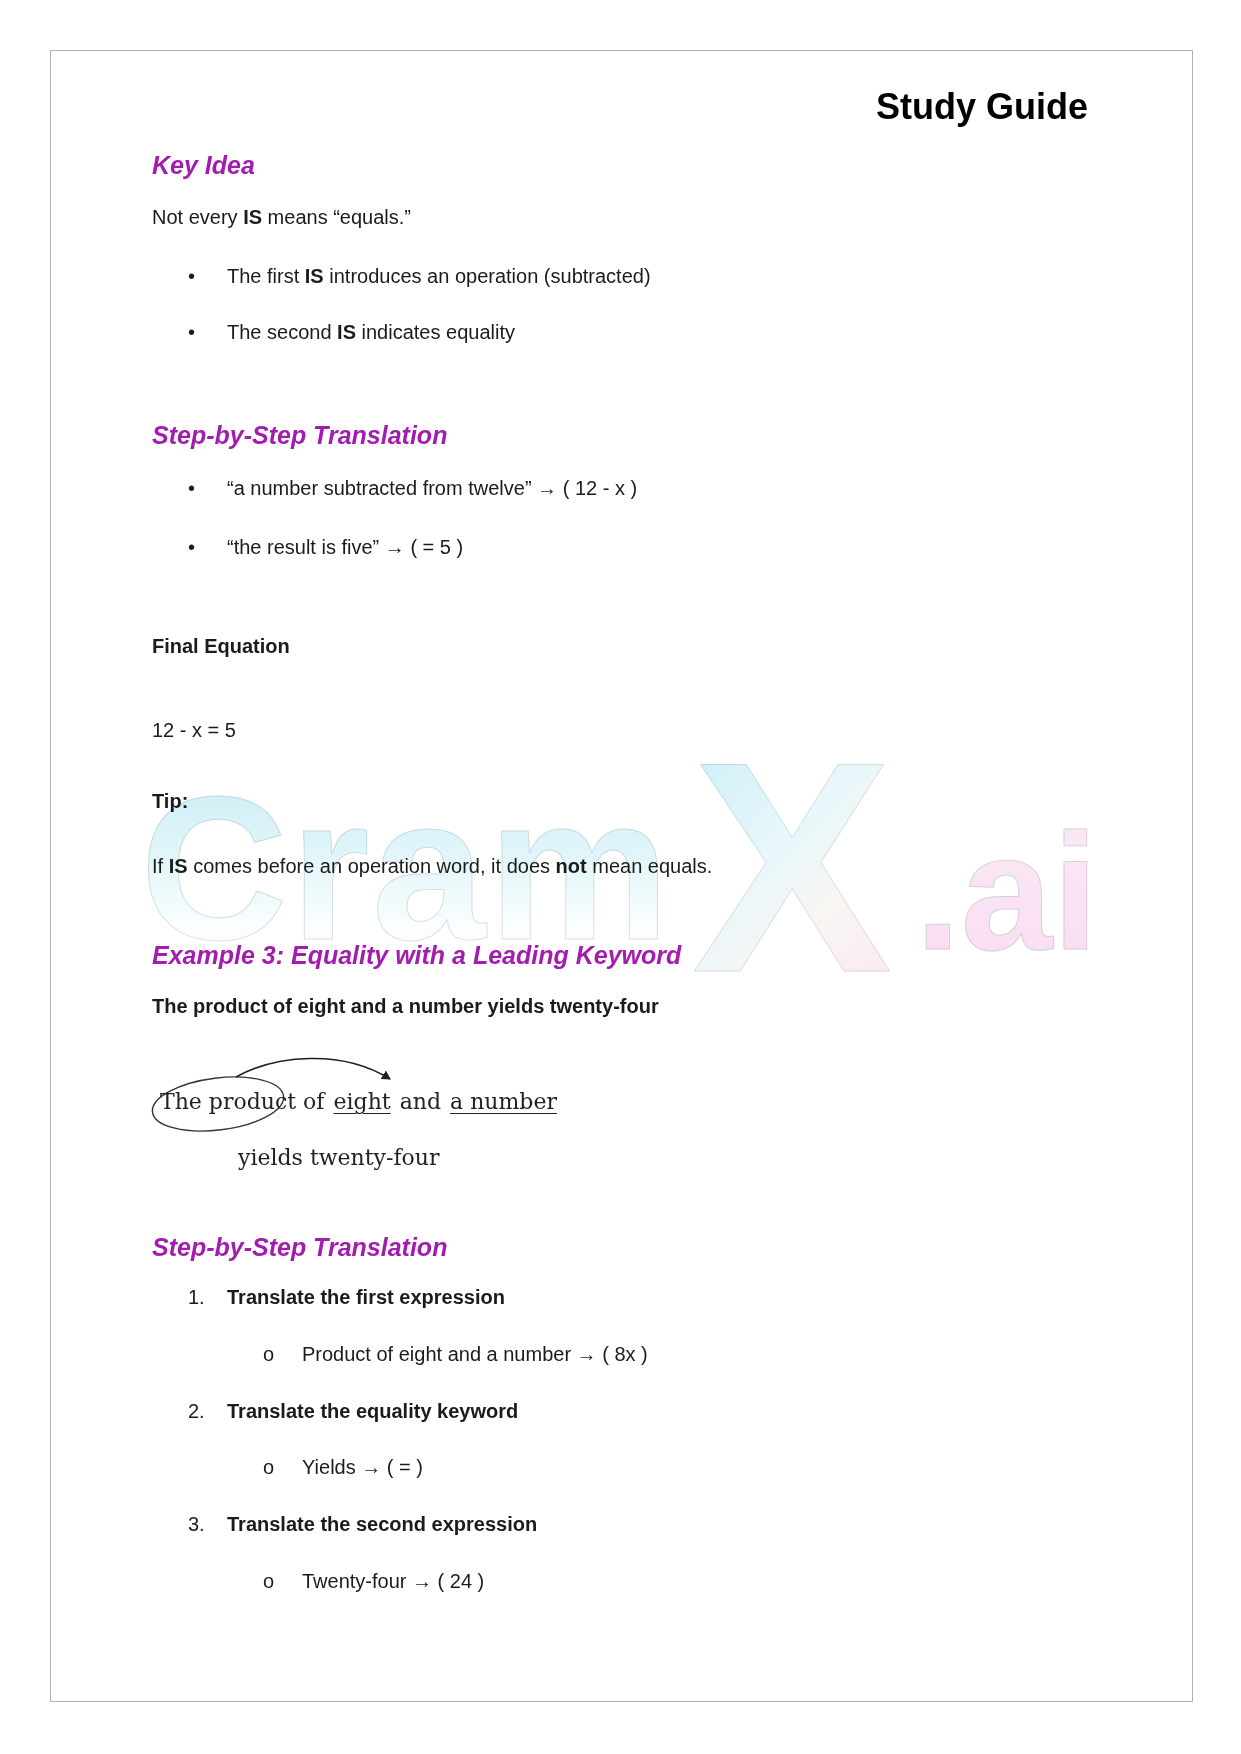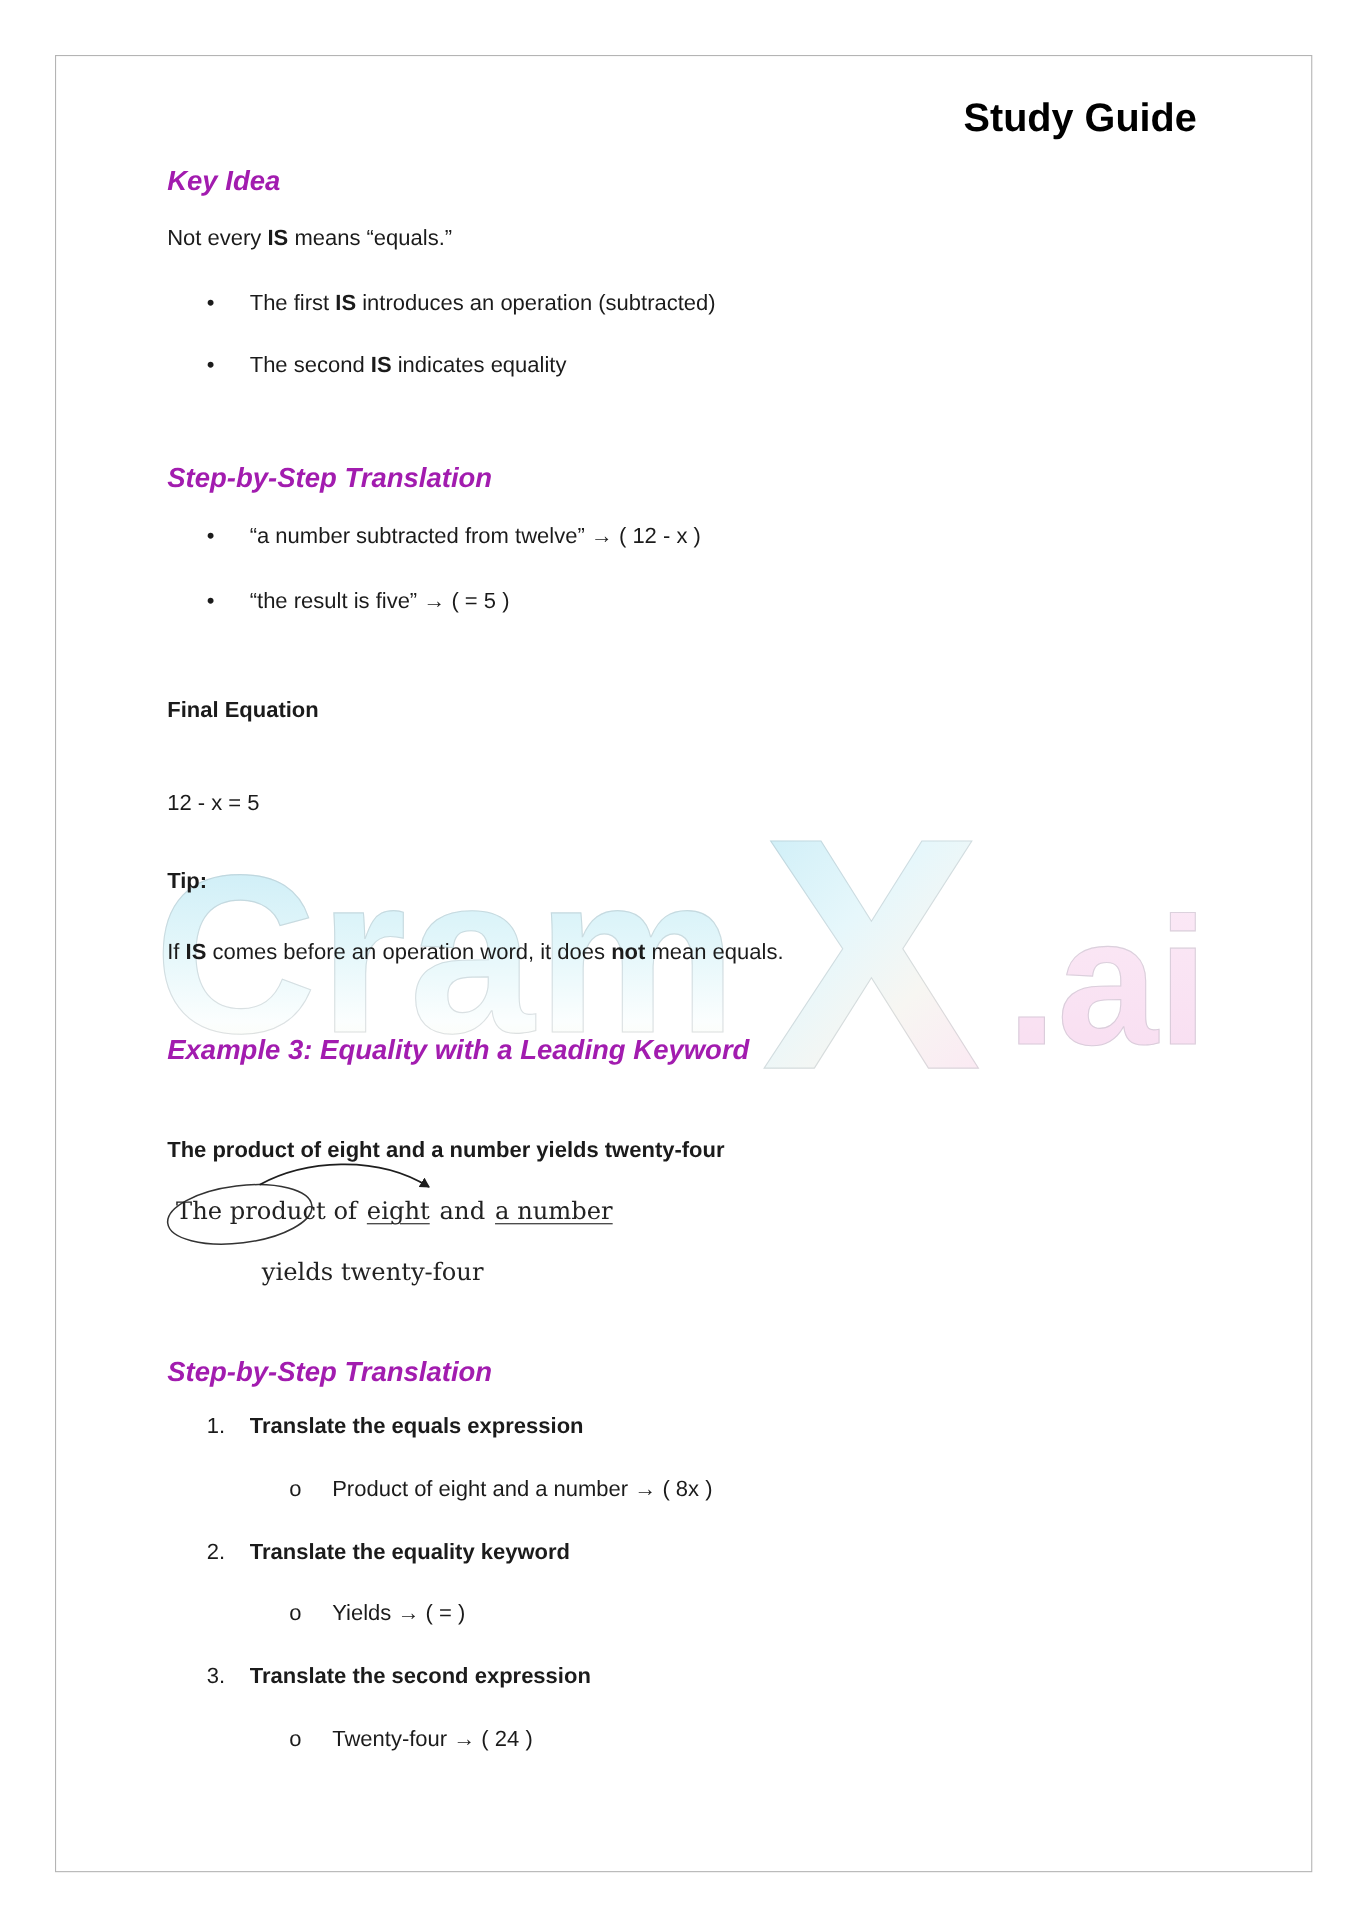--- a/index.html
+++ b/index.html
@@ -128,21 +128,21 @@
 
   <div class="body-line b z1" style="top:634px;">Final Equation</div>
   <div class="body-line z1" style="top:718px;">12 - x = 5</div>
   <div class="body-line b z1" style="top:741px;margin-top:48px;">Tip:</div>
 
   <div class="body-line z1" style="top:854px;">
     <span>If </span><span class="b">IS</span><span> comes before an operation word, it does </span><span class="b">not</span><span> mean equals.</span>
   </div>
 
   <div class="h-blue z1" style="top:941px;">Example 3: Equality with a Leading Keyword</div>
-  <div class="body-line b z1" style="top:994px;margin-top:40px;">The product of eight and a number yields twenty-four</div>
+  <div class="body-line b z1" style="top:994px;">The product of eight and a number yields twenty-four</div>
 
   <div class="figure">
     <svg class="fig-svg" width="360" height="145" viewBox="0 0 360 145">
       <defs>
         <marker id="ah" markerWidth="11" markerHeight="11" refX="8" refY="5" orient="auto" markerUnits="userSpaceOnUse">
           <path d="M0,0 L9,5 L0,10 z" fill="#1e1e1e"></path>
         </marker>
       </defs>
       <ellipse cx="68" cy="59" rx="66" ry="26" transform="rotate(-7 68 59)" fill="none" stroke="#333333" stroke-width="1.4"></ellipse>
       <path d="M 86,32 C 126,10 192,4 240,34" fill="none" stroke="#1e1e1e" stroke-width="1.6" marker-end="url(#ah)"></path>
@@ -150,21 +150,21 @@
     <div class="fig-line1">
       <span class="gap">The product of</span><span class="fig-u gap">eight</span><span class="gap">and</span><span class="fig-u">a number</span>
     </div>
     <div class="fig-line2">yields twenty-four</div>
   </div>
 
   <div class="h-blue z1" style="top:1233px;">Step-by-Step Translation</div>
 
   <div class="bullet-row z1" style="top:1285px;">
     <span class="marker">1.</span>
-    <span class="txt b">Translate the equals expression</span>
+    <span class="txt b">Translate the first expression</span>
   </div>
   <div class="bullet-row sub-row z1" style="top:1342px;">
     <span class="marker">o</span>
     <span class="txt">Product of eight and a number → ( 8x )</span>
   </div>
 
   <div class="bullet-row z1" style="top:1399px;">
     <span class="marker">2.</span>
     <span class="txt b">Translate the equality keyword</span>
   </div>

